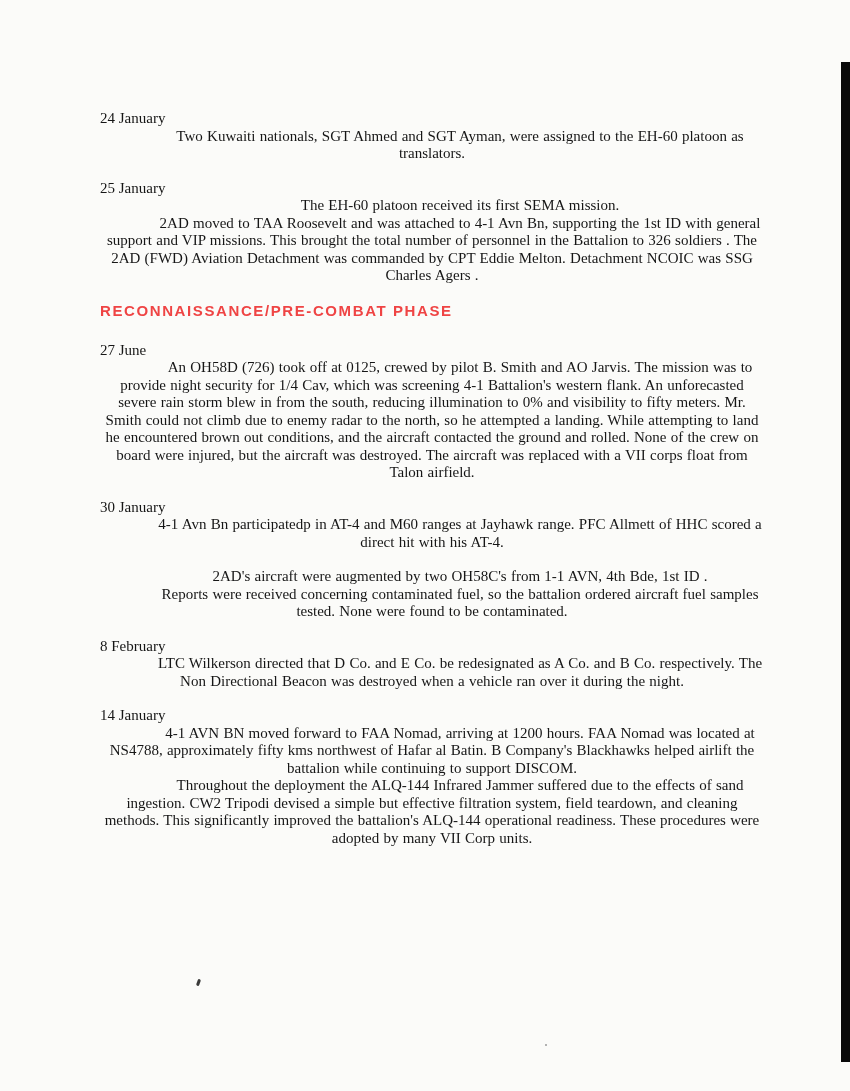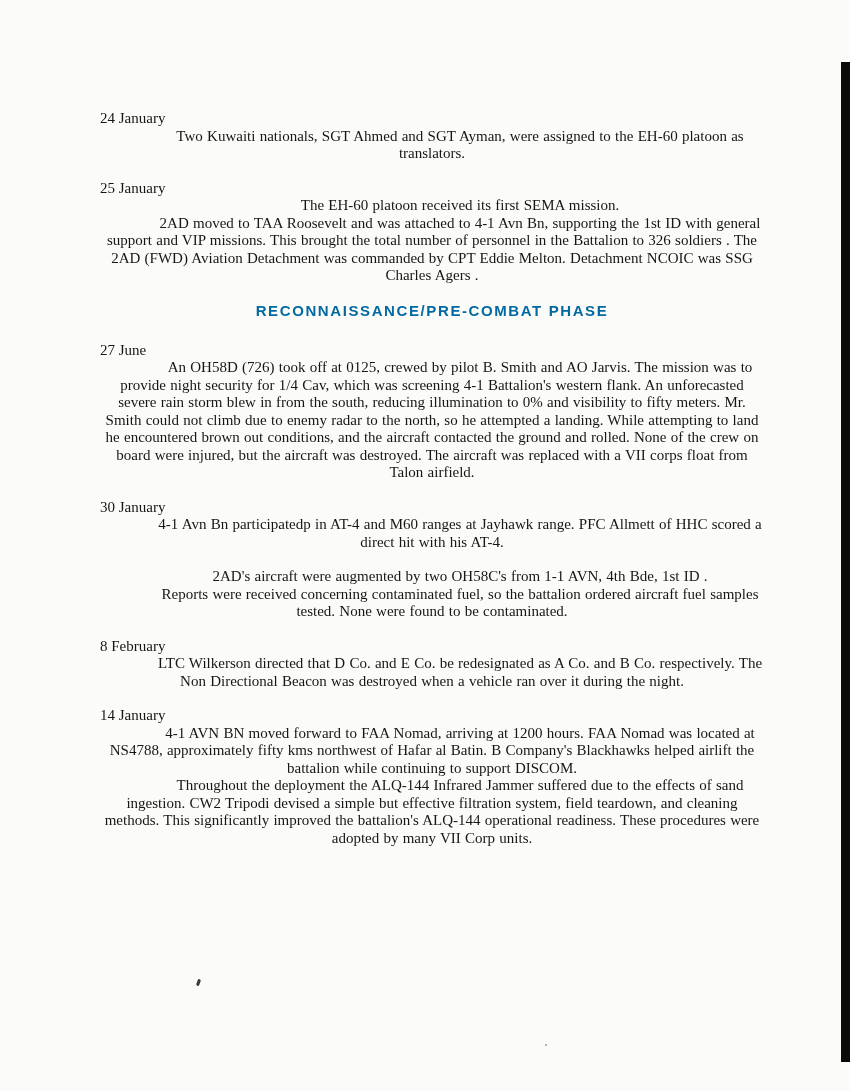--- a/index.html
+++ b/index.html
@@ -37,23 +37,22 @@
     text-indent: 56px;
     text-align: center;
     word-spacing: 0.5px;
   }
   .section-heading {
     font-family: "Liberation Sans", sans-serif;
     font-weight: bold;
     font-size: 15px;
     line-height: 18px;
     letter-spacing: 1.6px;
-    text-align: center;
     margin: 5px 0 22px 0;
-    color: #0369a1;
+    color: #ef4444;
   }
   .scan-bar {
     position: absolute;
     right: 0;
     top: 62px;
     width: 9px;
     height: 1000px;
     background: #0a0a0a;
   }
   .speck-1 {

